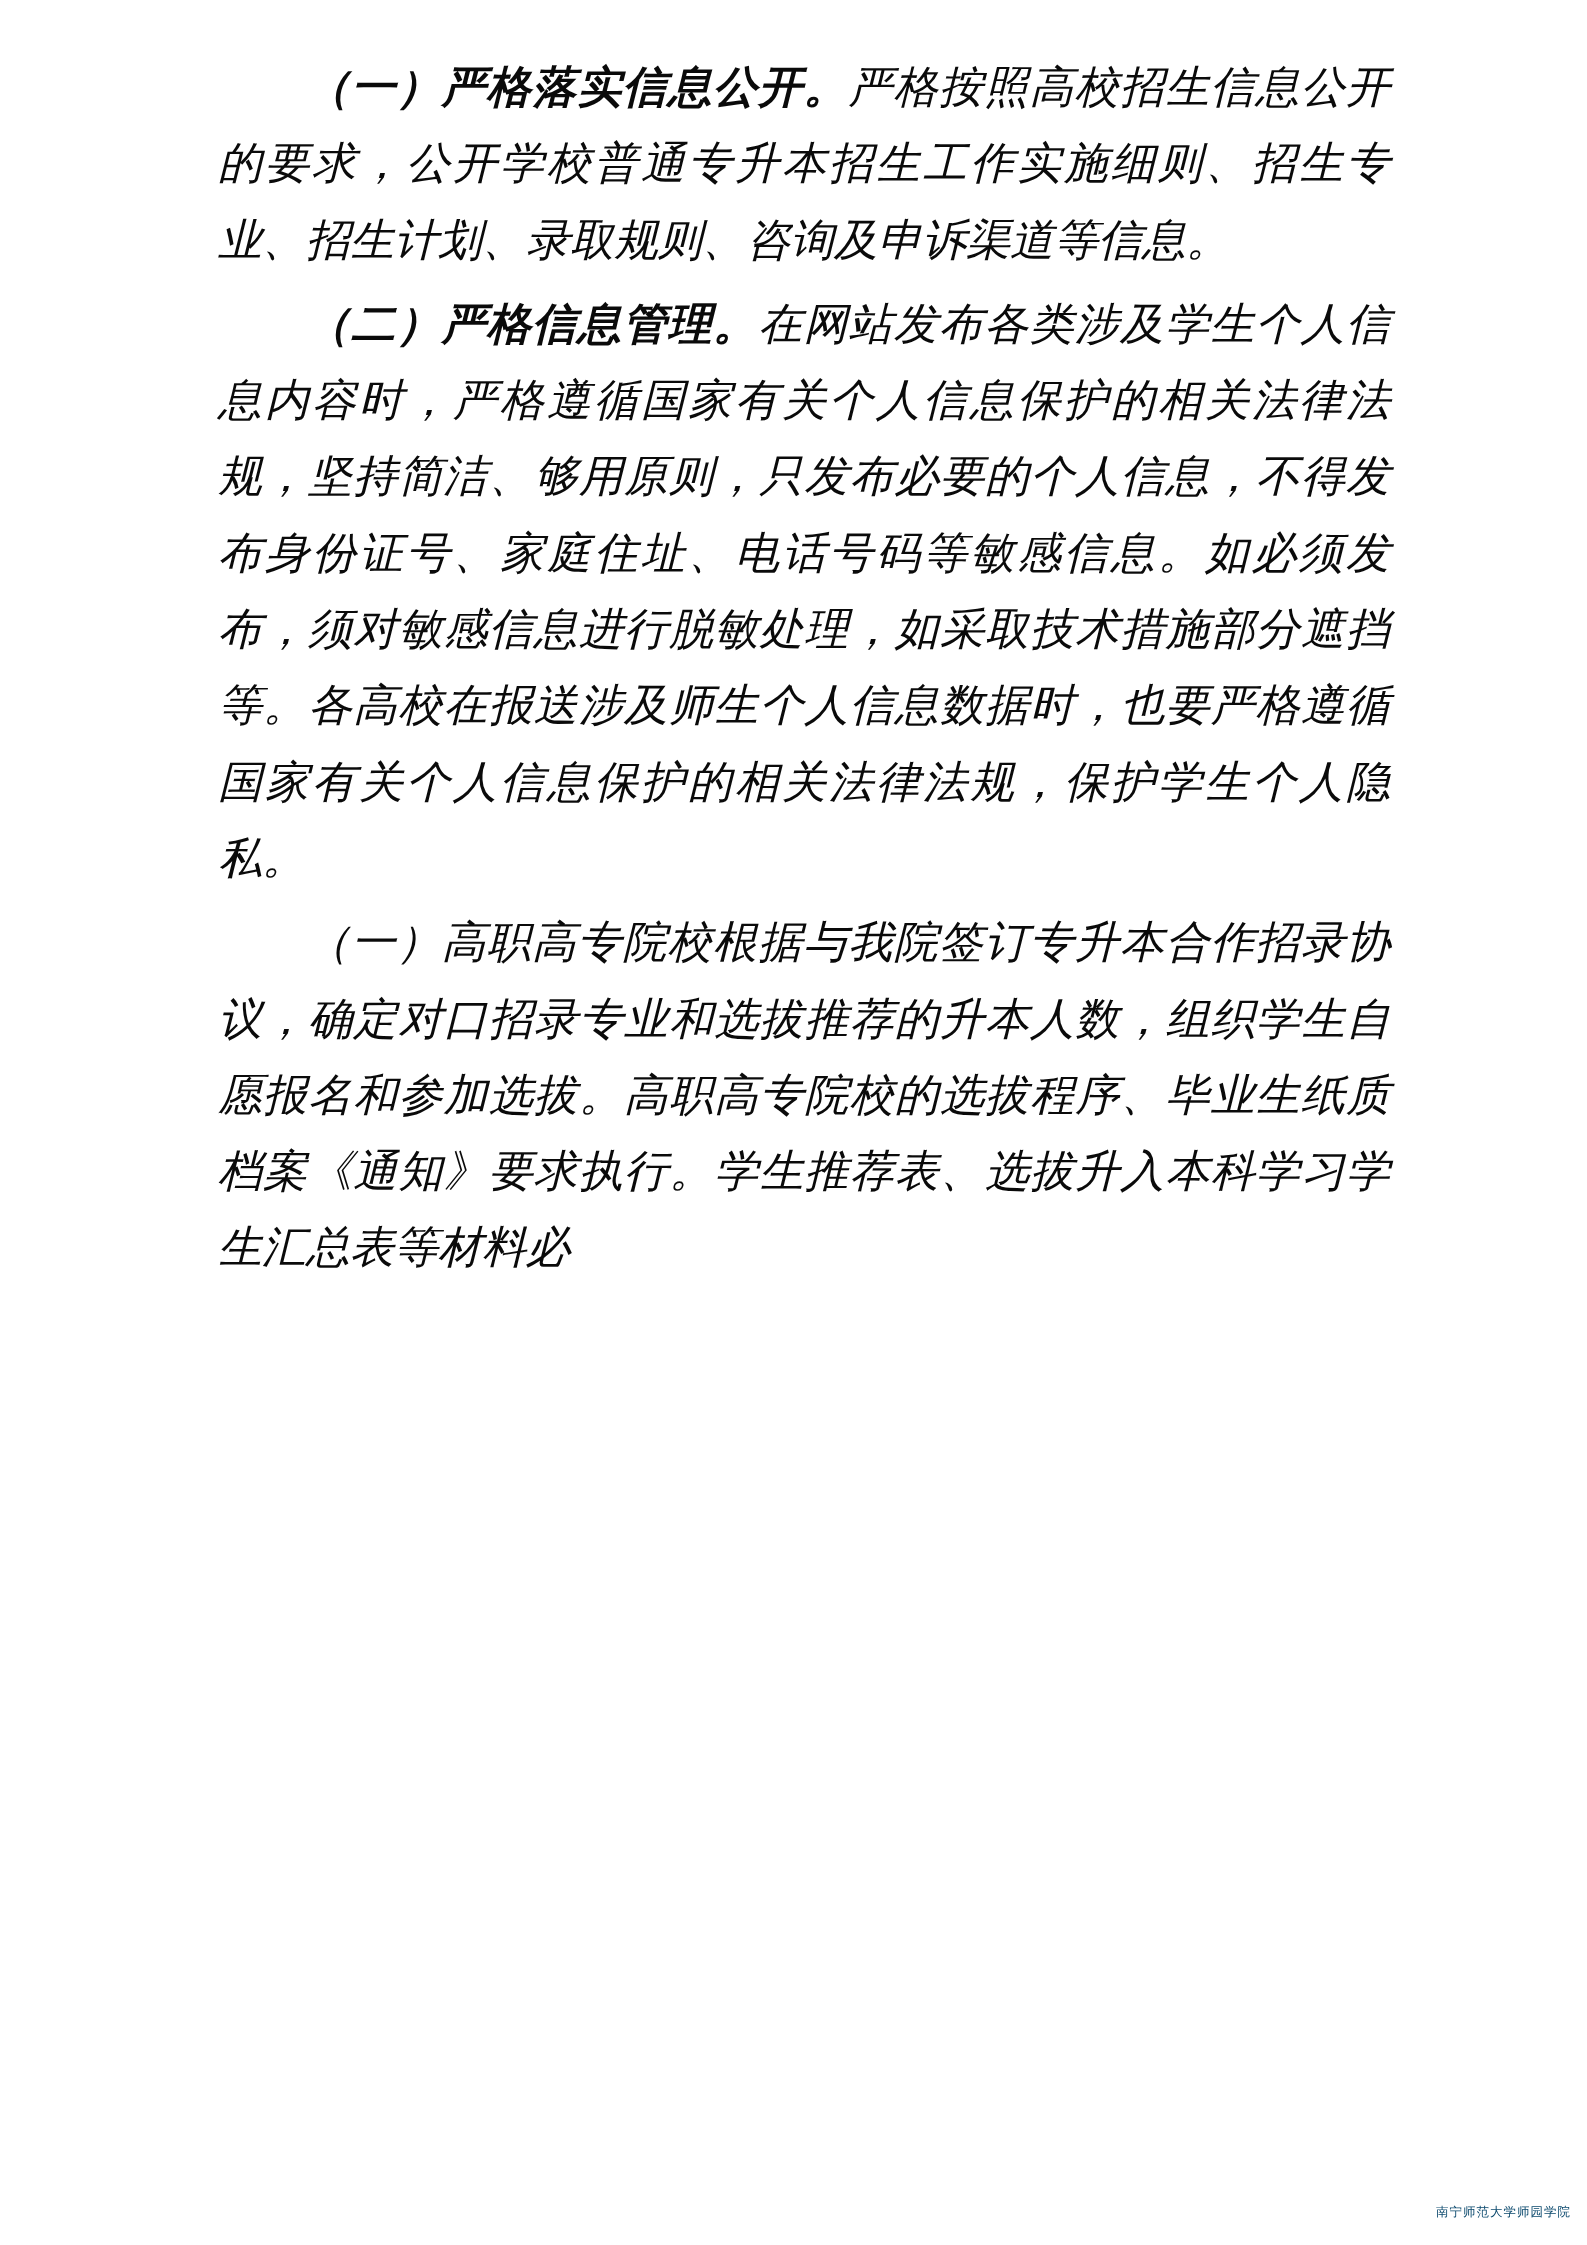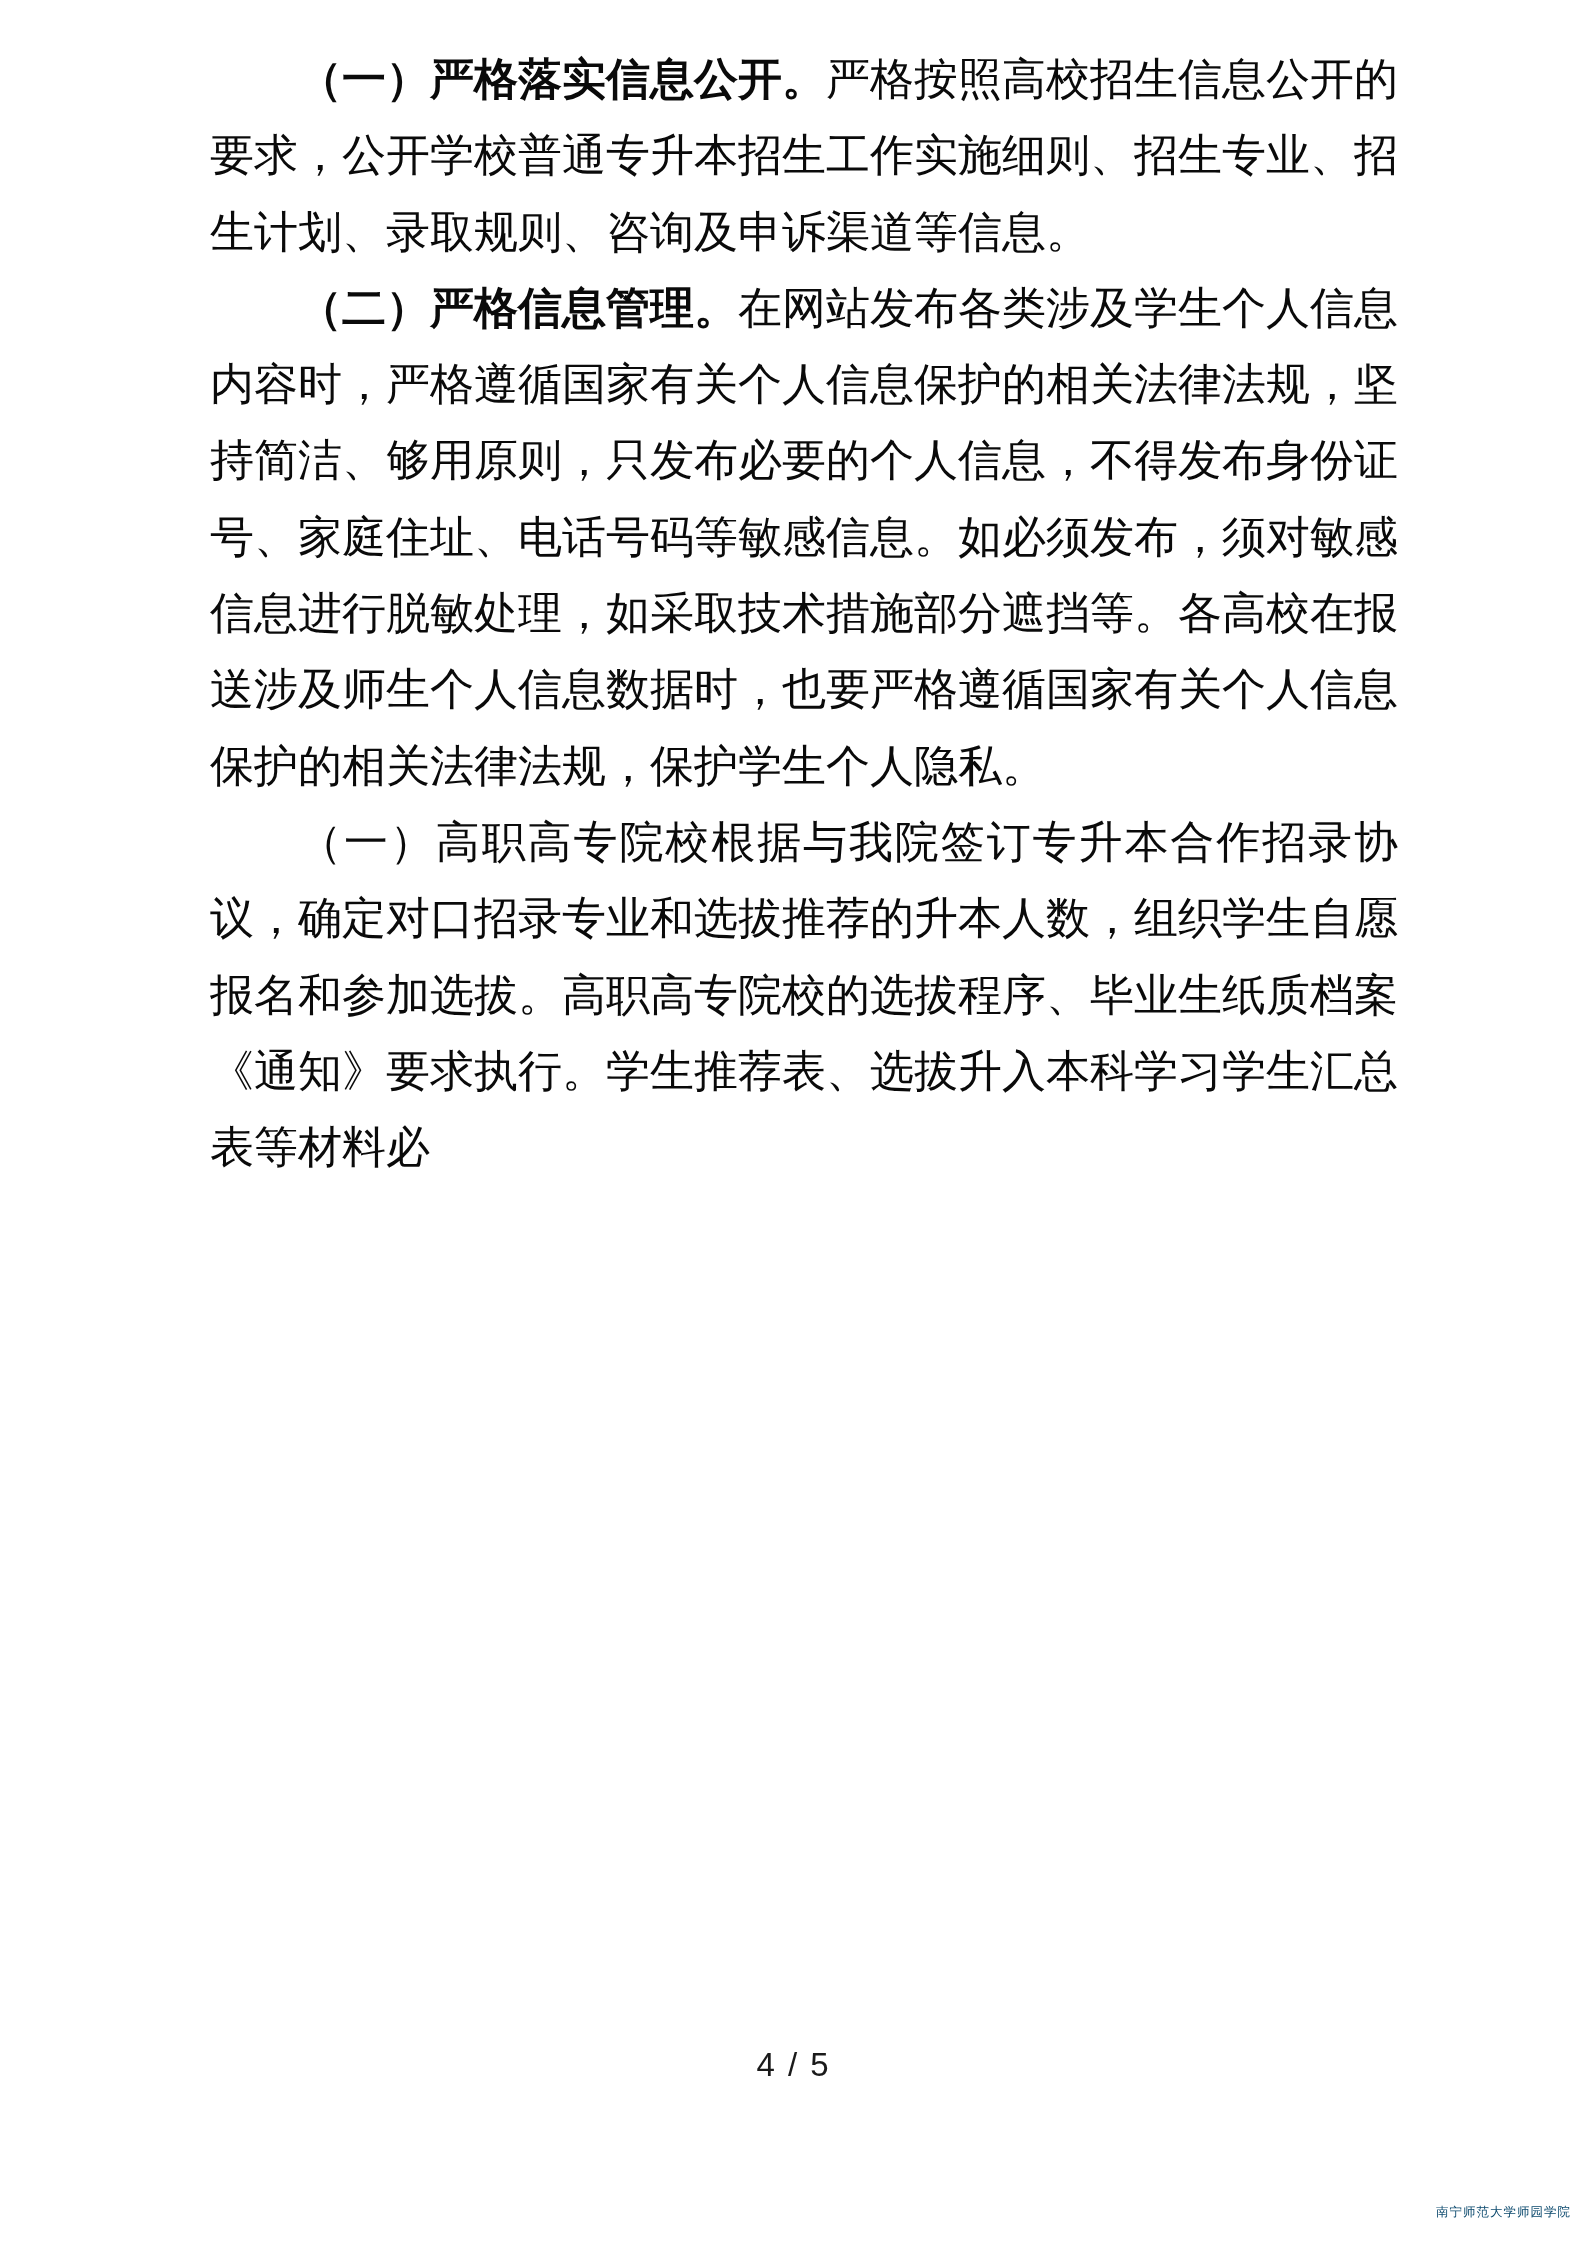--- a/index.html
+++ b/index.html
@@ -20,23 +20,24 @@
     top: 42px;
     width: 1188px;
     color: #0a0a0a;
     font-family: "Liberation Serif", serif;
     font-size: 44px;
     line-height: 76.3px;
     text-align: justify;
     letter-spacing: 0;
   }
   .content p {
-    margin: 0;
+    margin: 8px;
     padding: 0;
     text-indent: 88px;
+    font-style: italic;
   }
   .lead {
     font-weight: 700;
   }
   .heading {
     font-weight: 700;
   }
   .page-footer {
     position: absolute;
     top: 2046px;
@@ -68,16 +69,15 @@
 
     <p><span class="lead">（二）严格信息管理。</span><span>在网站发布各类涉及学生个人信息内容时，严格遵循国家有关个人信息保护的相关法律法规，坚持简洁、够用原则，只发布必要的个人信息，不得发布身份证号、家庭住址、电话号码等敏感信息。如必须发布，须对敏感信息进行脱敏处理，如采取技术措施部分遮挡等。各高校在报送涉及师生个人信息数据时，也要严格遵循国家有关个人信息保护的相关法律法规，保护学生个人隐私。</span></p>
 
 
 
 
     <p><span class="lead"></span><span>（一）高职高专院校根据与我院签订专升本合作招录协议，确定对口招录专业和选拔推荐的升本人数，组织学生自愿报名和参加选拔。高职高专院校的选拔程序、毕业生纸质档案《通知》要求执行。学生推荐表、选拔升入本科学习学生汇总表等材料必</span></p>
 
   </div>
 
-  <div class="page-footer">4 / 5</div>
 
   <div class="watermark">南宁师范大学师园学院</div>
 </div>
 
 </body></html>

